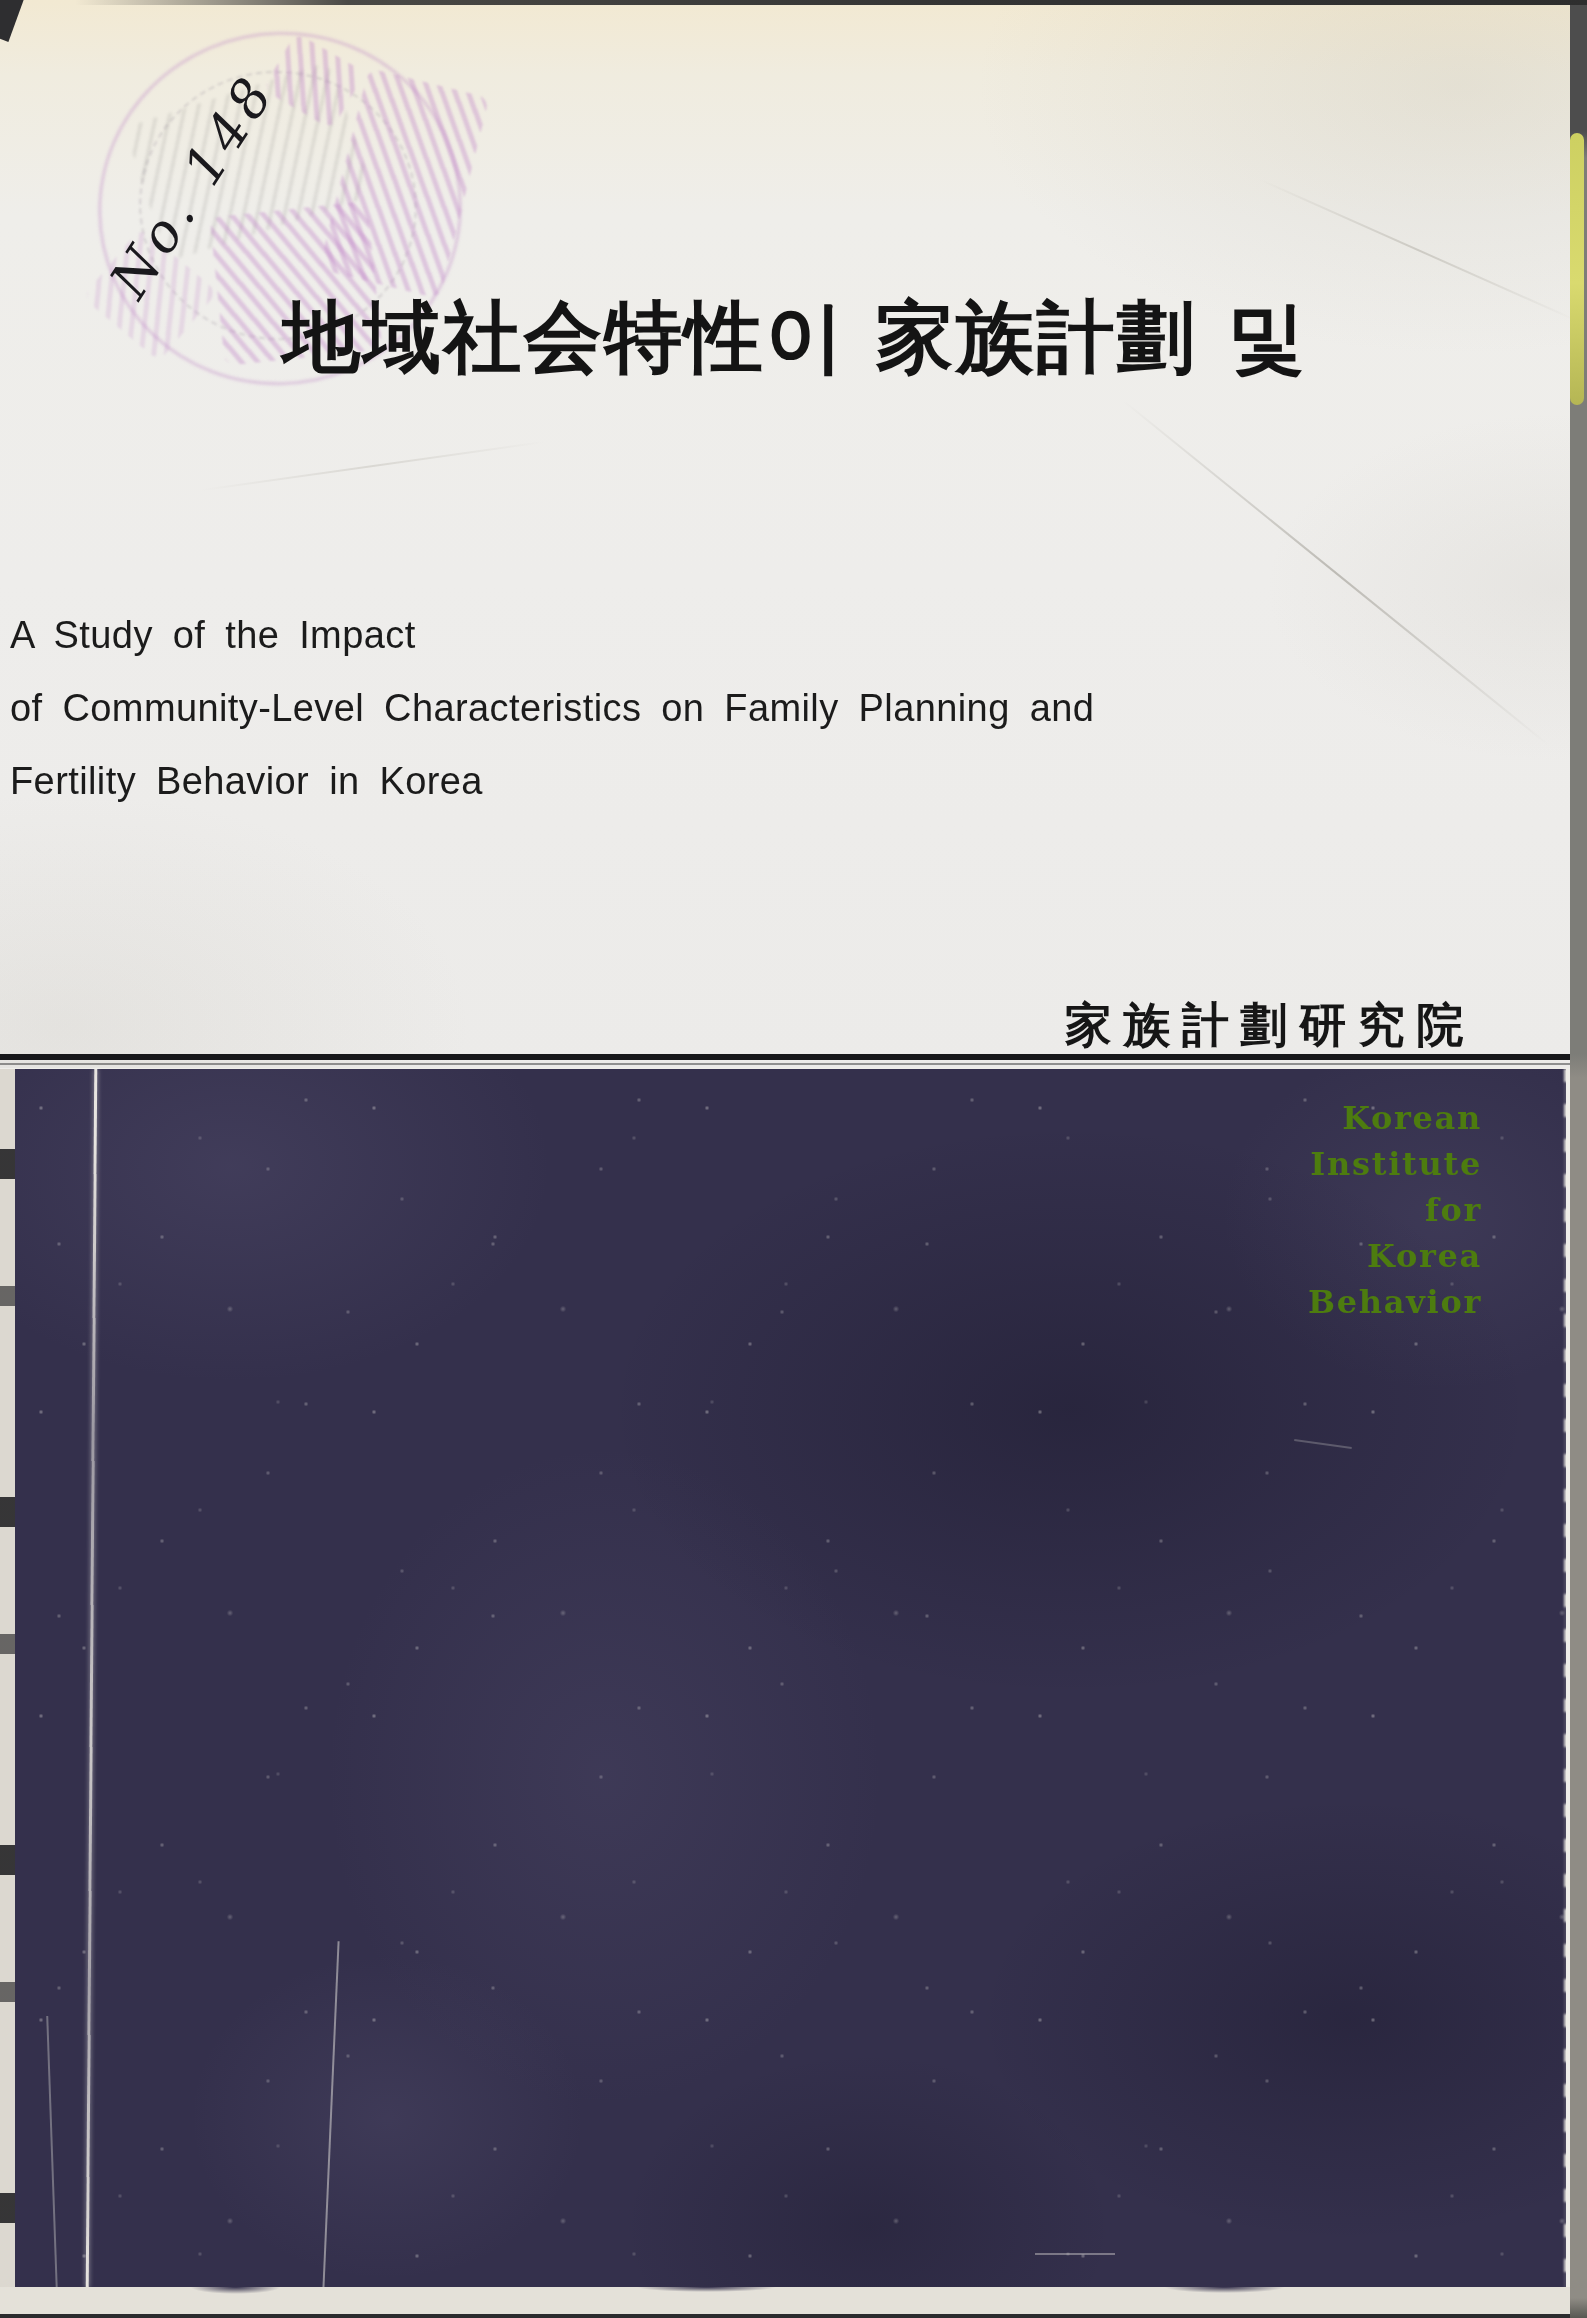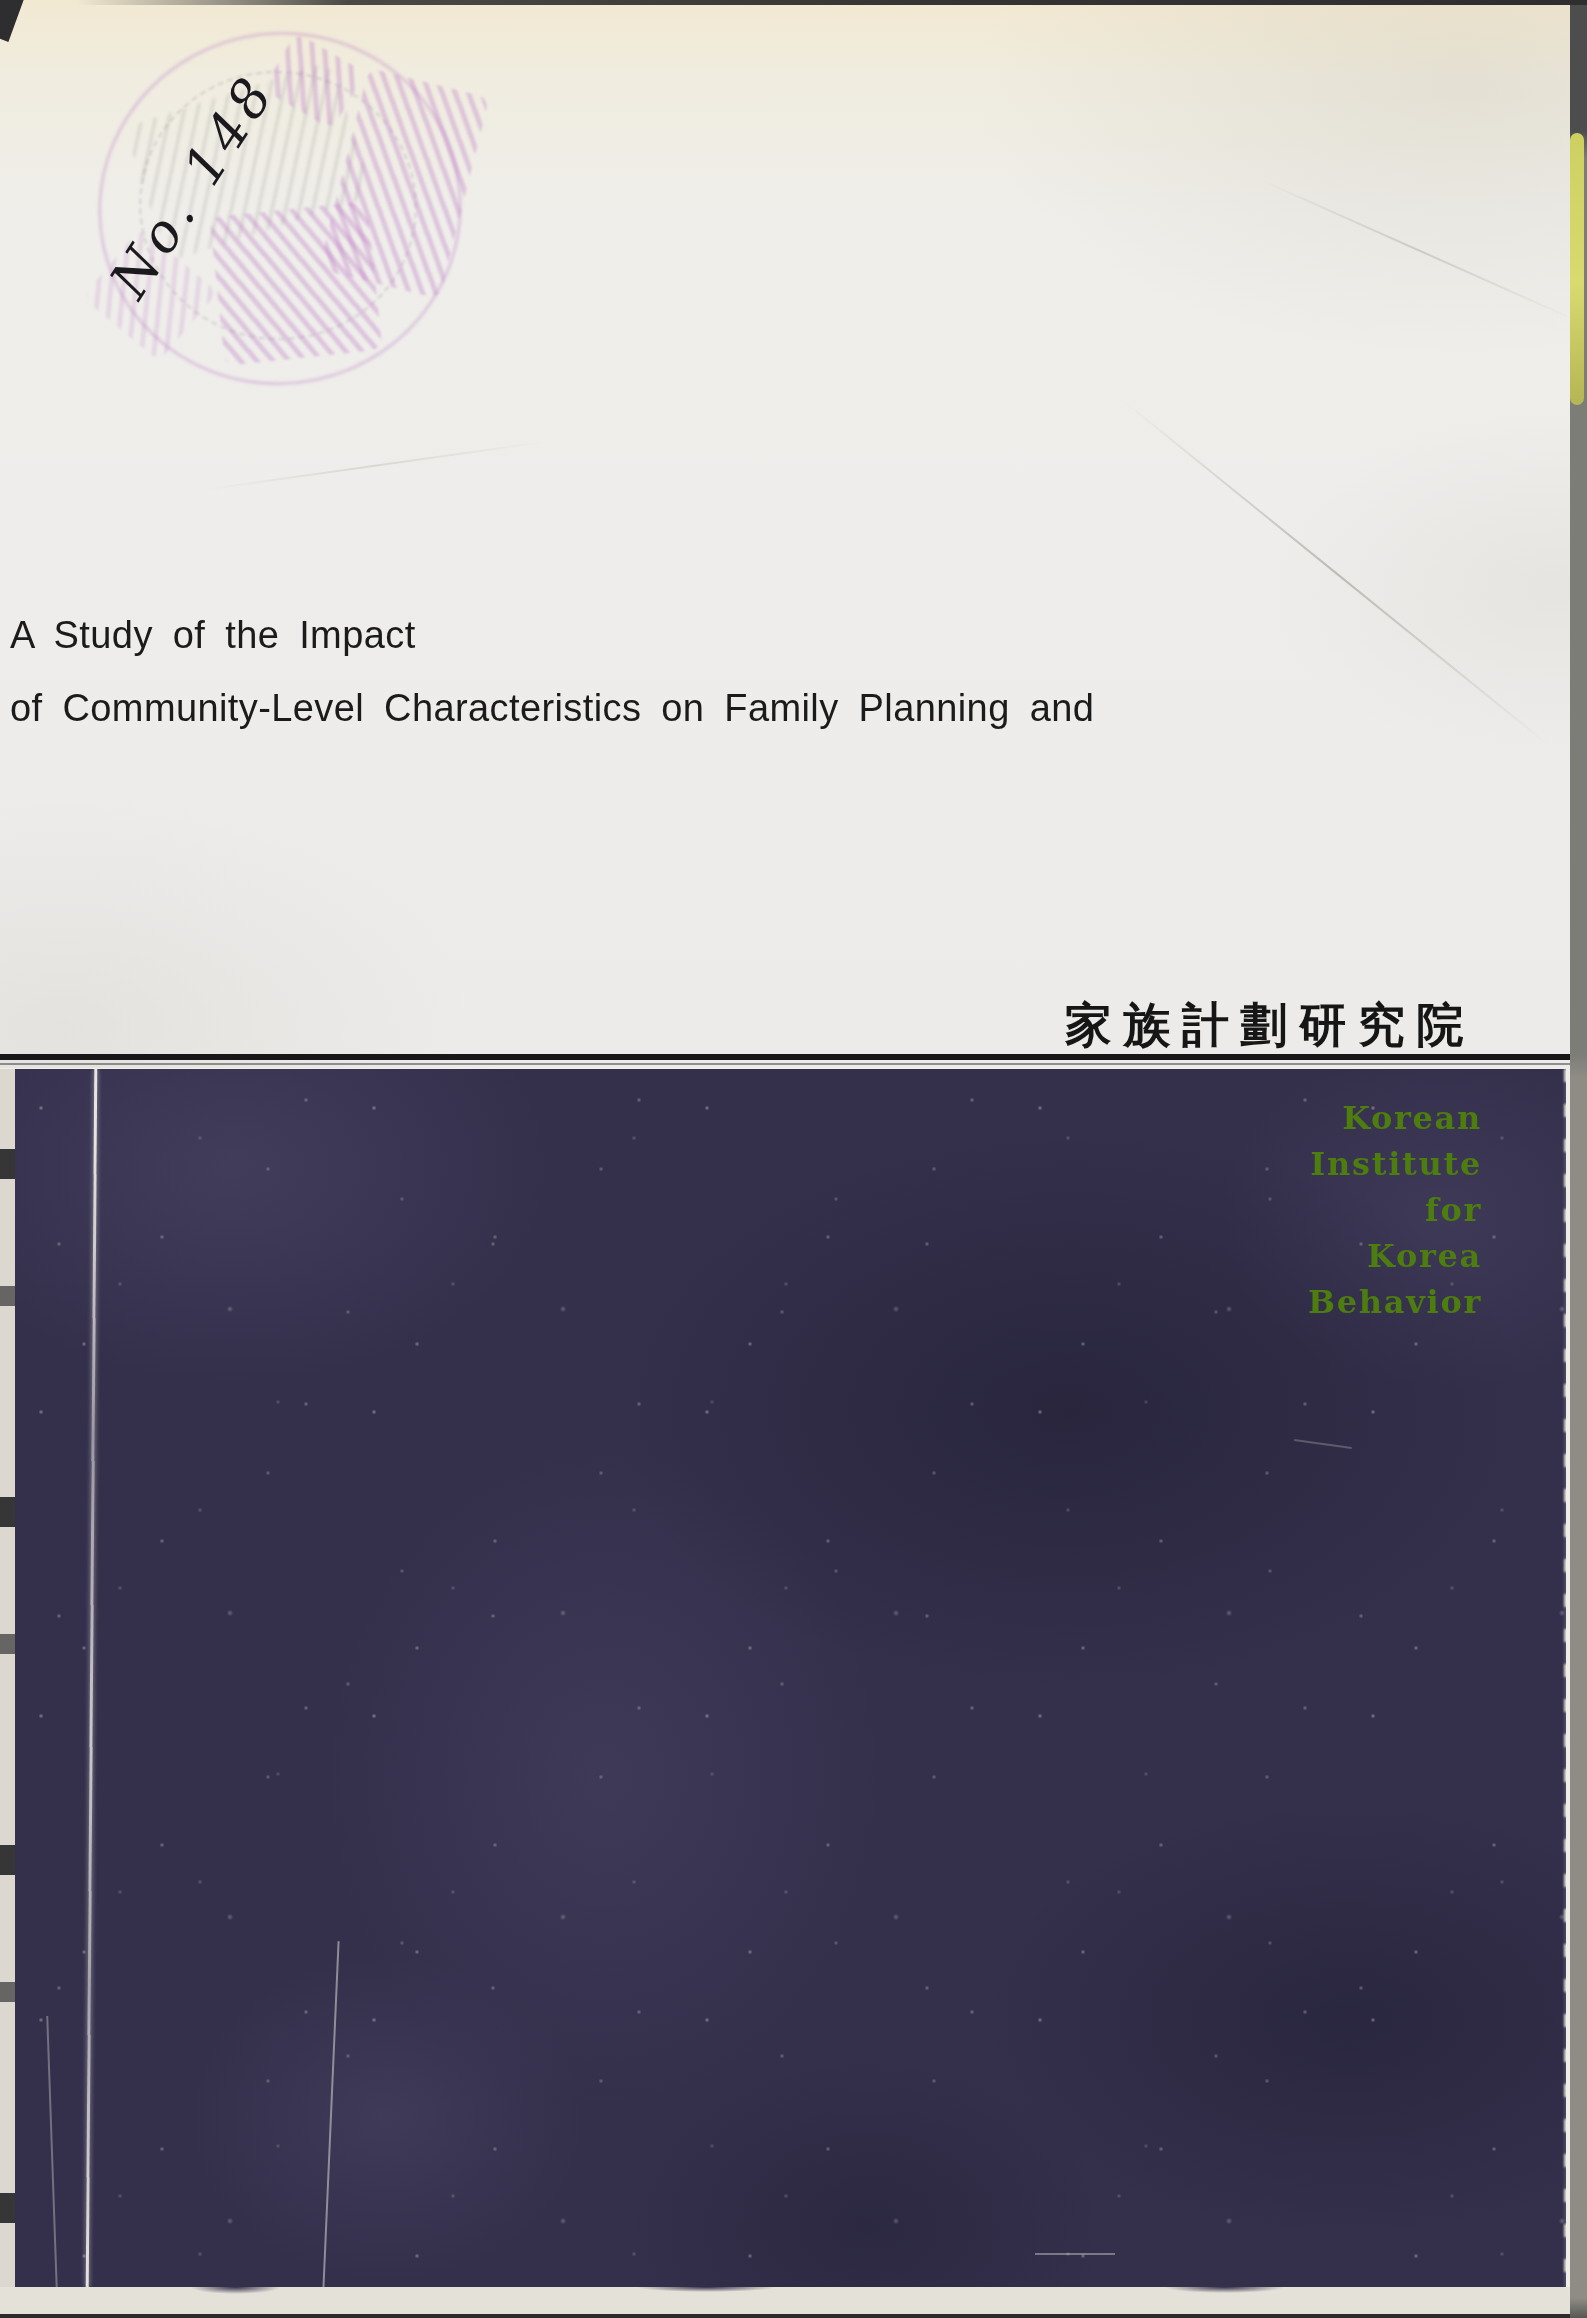--- a/index.html
+++ b/index.html
@@ -127,25 +127,27 @@
   <div class="stamp-ring"></div>
   <div class="stamp-ring-inner"></div>
   <div class="stamp-pencil"></div>
   <div class="stamp-hatch h1"></div>
   <div class="stamp-hatch h2"></div>
   <div class="stamp-hatch h3"></div>
   <div class="stamp-hatch h4"></div>
   <div class="stamp-number">No. 148</div>
 
   <div class="title-kr">
+    <div>地域社会特性이 家族計劃 및</div>
   </div>
 
   <div class="title-en">
     <div>A Study of the Impact</div>
     <div>of Community-Level Characteristics on Family Planning and</div>
+    <div>Fertility Behavior in Korea</div>
   </div>
 
   <div class="publisher">家族計劃研究院</div>
 
   <div class="divider"></div>
   <div class="divider-thin"></div>
 
   <div class="navy"></div>
   <div class="crease-v"></div>
   <div class="scratch s1"></div>

